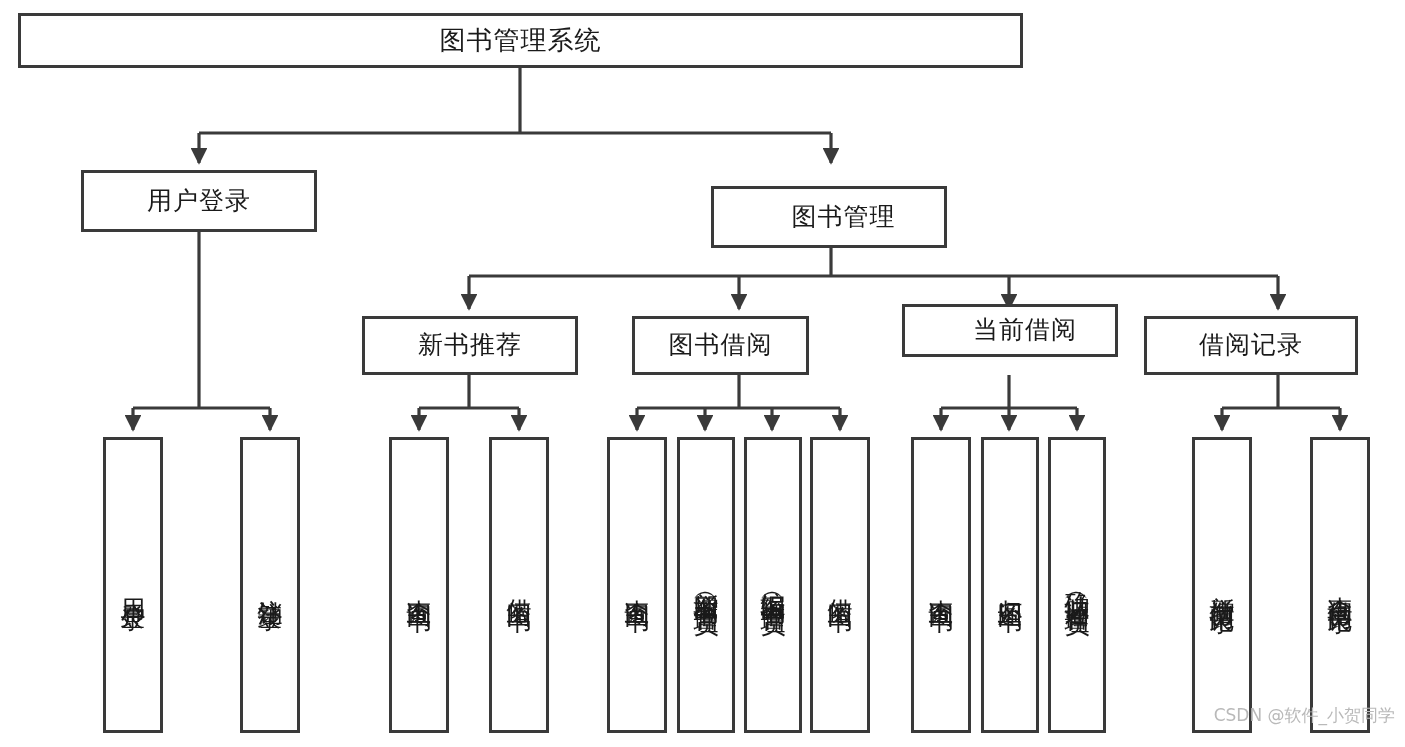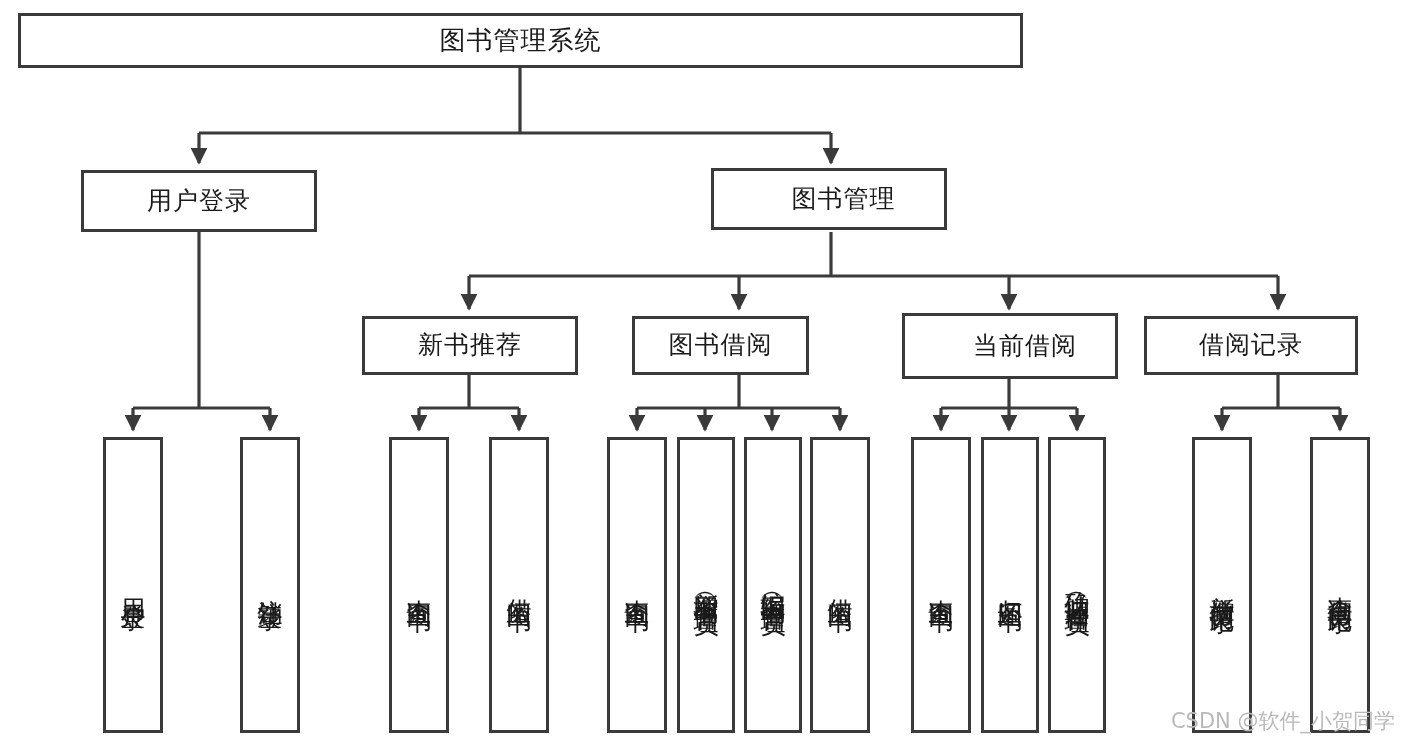--- a/index.html
+++ b/index.html
@@ -53,22 +53,22 @@
     text-orientation: upright;
     font-size: 25px;
     letter-spacing: 3px;
     line-height: 1;
     white-space: nowrap;
   }
   .node.root .label { font-size: 26px; }
   .watermark {
     position: absolute;
     right: 10px;
-    bottom: 12px;
-    font-size: 21px;
+    bottom: 20px;
+    font-size: 17px;
     color: #b9b9b9;
     white-space: nowrap;
     z-index: 5;
     font-family: "DejaVu Sans", "Liberation Sans", sans-serif;
   }
 </style>
 </head>
 <body>
 
 <div id="canvas">
@@ -123,31 +123,31 @@
     </g>
   </svg>
 
   <div class="node root" style="left:18px; top:13px; width:1005px; height:55px;">
     <span class="label">图书管理系统</span>
   </div>
 
   <div class="node" style="left:81px; top:170px; width:236px; height:62px;">
     <span class="label">用户登录</span>
   </div>
-  <div class="node" style="left:711px; top:168px; width:236px; height:62px;padding-left:29px;">
+  <div class="node" style="left:711px; top:186px; width:236px; height:62px;padding-left:29px;">
     <span class="label">图书管理</span>
   </div>
 
   <div class="node" style="left:362px; top:316px; width:216px; height:59px;">
     <span class="label">新书推荐</span>
   </div>
   <div class="node" style="left:632px; top:316px; width:177px; height:59px;">
     <span class="label">图书借阅</span>
   </div>
-  <div class="node" style="left:902px; top:313px; width:216px; height:66px;padding-left:30px;">
+  <div class="node" style="left:902px; top:304px; width:216px; height:53px;padding-left:30px;">
     <span class="label">当前借阅</span>
   </div>
   <div class="node" style="left:1144px; top:316px; width:214px; height:59px;">
     <span class="label">借阅记录</span>
   </div>
 
   <div class="node vertical" style="left:103px; top:437px; width:60px; height:296px;">
     <span class="label" style="margin-top: 139px;">用户登录</span>
   </div>
   <div class="node vertical" style="left:240px; top:437px; width:60px; height:296px;">

